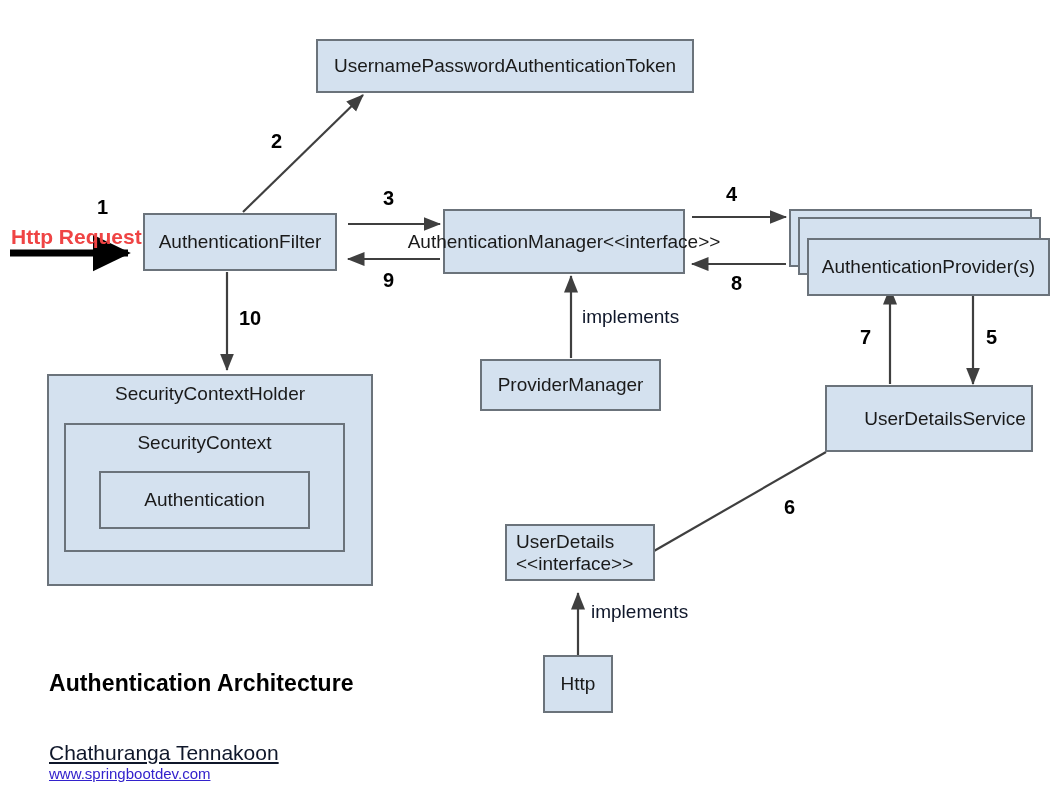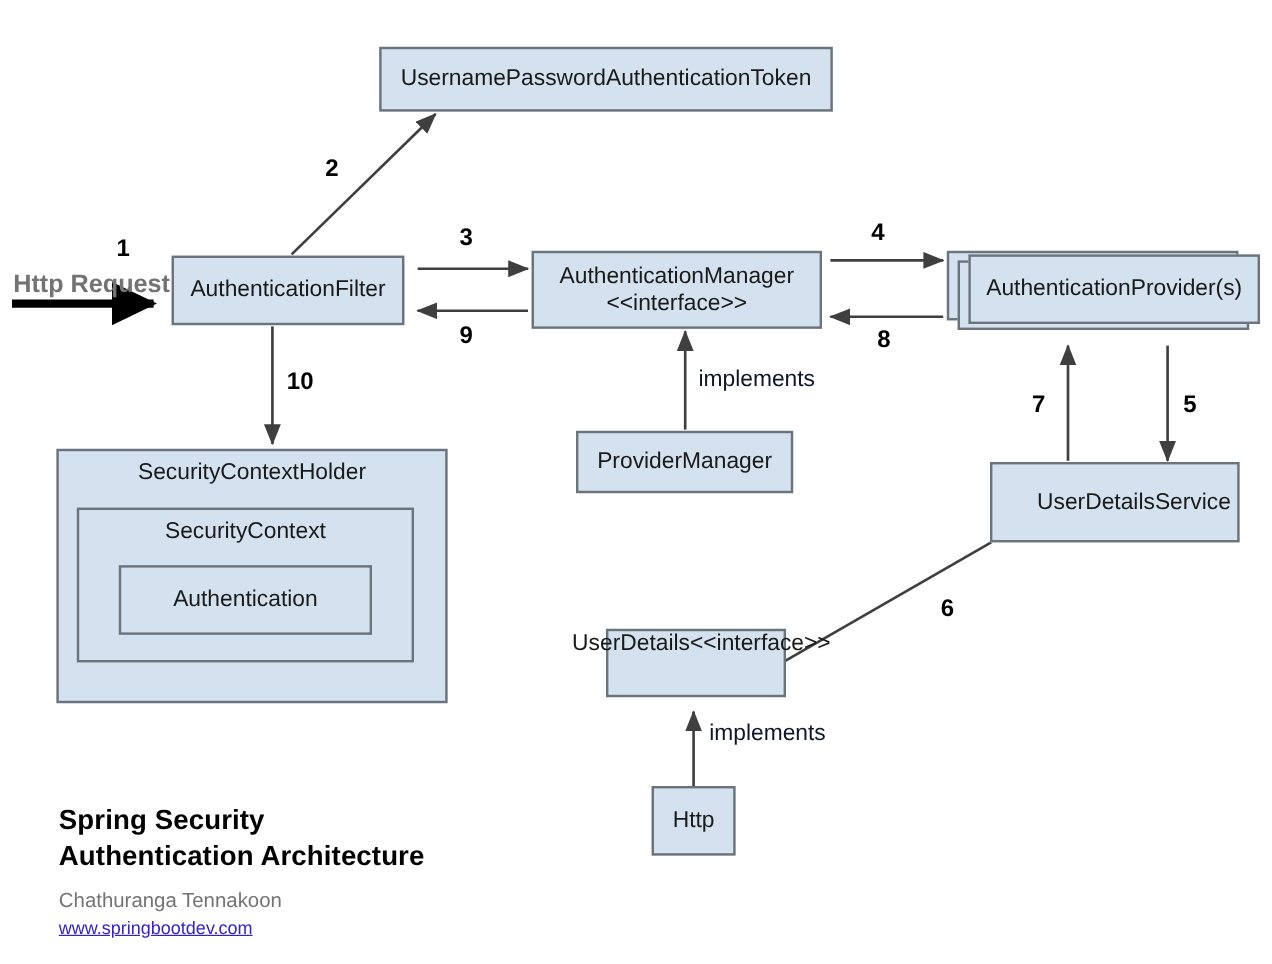--- a/index.html
+++ b/index.html
@@ -14,25 +14,25 @@
   .box.center{justify-content:center;text-align:center;}
   .box.left{justify-content:flex-start;text-align:left;padding-left:9px;}
   .box.toplabel{align-items:flex-start;justify-content:center;padding-top:7px;}
 
   .stack-l1,.stack-l2{position:absolute;box-sizing:border-box;
        background:#d4e1ef;border:2px solid #6b737b;}
 
   .num{position:absolute;font-size:20px;font-weight:bold;color:#000;
        letter-spacing:0;}
   .elabel{position:absolute;font-size:19px;color:#0f172a;}
-  .reqlabel{position:absolute;font-size:21px;font-weight:bold;color:#737373;}
+  .reqlabel{position:absolute;font-size:21px;font-weight:bold;color:#ef4444;}
 
   .title{position:absolute;font-size:23px;font-weight:bold;color:#000;
          line-height:1.30;letter-spacing:0.1px;}
-  .author{position:absolute;font-size:17px;color:#737373;}
+  .author{position:absolute;font-size:21px;color:#0f172a;text-decoration:underline;}
   .link{position:absolute;font-size:15px;color:#3322cc;text-decoration:underline;}
 </style>
 </head>
 <body>
 
 <div id="canvas">
 
   <svg class="layer" viewBox="0 0 1060 803">
     <defs>
       <marker id="ah" markerWidth="9" markerHeight="9" refX="7.5" refY="3.2" orient="auto" markerUnits="strokeWidth">
@@ -94,41 +94,41 @@
 
   <div class="box center" style="left:316px;top:39px;width:378px;height:54px;">
     <span>UsernamePasswordAuthenticationToken</span>
   </div>
 
   <div class="box center" style="left:143px;top:213px;width:194px;height:58px;">
     <span>AuthenticationFilter</span>
   </div>
 
   <div class="box center" style="left:443px;top:209px;width:242px;height:65px;
-       flex-direction:column;justify-content:center;">
+       flex-direction:row;justify-content:center;">
     <span>AuthenticationManager</span>
     <span>&lt;&lt;interface&gt;&gt;</span>
   </div>
 
   <div class="box center" style="left:480px;top:359px;width:181px;height:52px;">
     <span>ProviderManager</span>
   </div>
 
   <div class="stack-l1" style="left:789px;top:209px;width:243px;height:58px;"></div>
   <div class="stack-l2" style="left:798px;top:217px;width:243px;height:58px;"></div>
-  <div class="box center" style="left:807px;top:212px;width:243px;height:58px;">
+  <div class="box center" style="left:807px;top:238px;width:243px;height:58px;">
     <span>AuthenticationProvider(s)</span>
   </div>
 
   <div class="box center" style="left:825px;top:385px;width:208px;height:67px;padding-left:32px;">
     <span>UserDetailsService</span>
   </div>
 
   <div class="box left" style="left:505px;top:524px;width:150px;height:57px;
-       flex-direction:row;align-items:flex-start;justify-content:center;">
+       flex-direction:column;align-items:flex-start;justify-content:center;">
     <span>UserDetails</span>
     <span>&lt;&lt;interface&gt;&gt;</span>
   </div>
 
   <div class="box center" style="left:543px;top:655px;width:70px;height:58px;">
     <span>Http</span>
   </div>
 
   <div class="box toplabel" style="left:47px;top:374px;width:326px;height:212px;">
     <span>SecurityContextHolder</span>
@@ -161,21 +161,20 @@
 
   <div class="num" style="left:784px;top:496px;">6</div>
 
   <div class="num" style="left:239px;top:307px;">10</div>
 
   <div class="elabel" style="left:582px;top:306px;">implements</div>
 
   <div class="elabel" style="left:591px;top:601px;">implements</div>
 
   <div class="title" style="left:49px;top:669px;">
-    <div>Spring Security</div>
     <div>Authentication Architecture</div>
   </div>
 
   <div class="author" style="left:49px;top:741px;">Chathuranga Tennakoon</div>
 
   <div class="link" style="left:49px;top:765px;">www.springbootdev.com</div>
 
 </div>
 
 </body></html>

